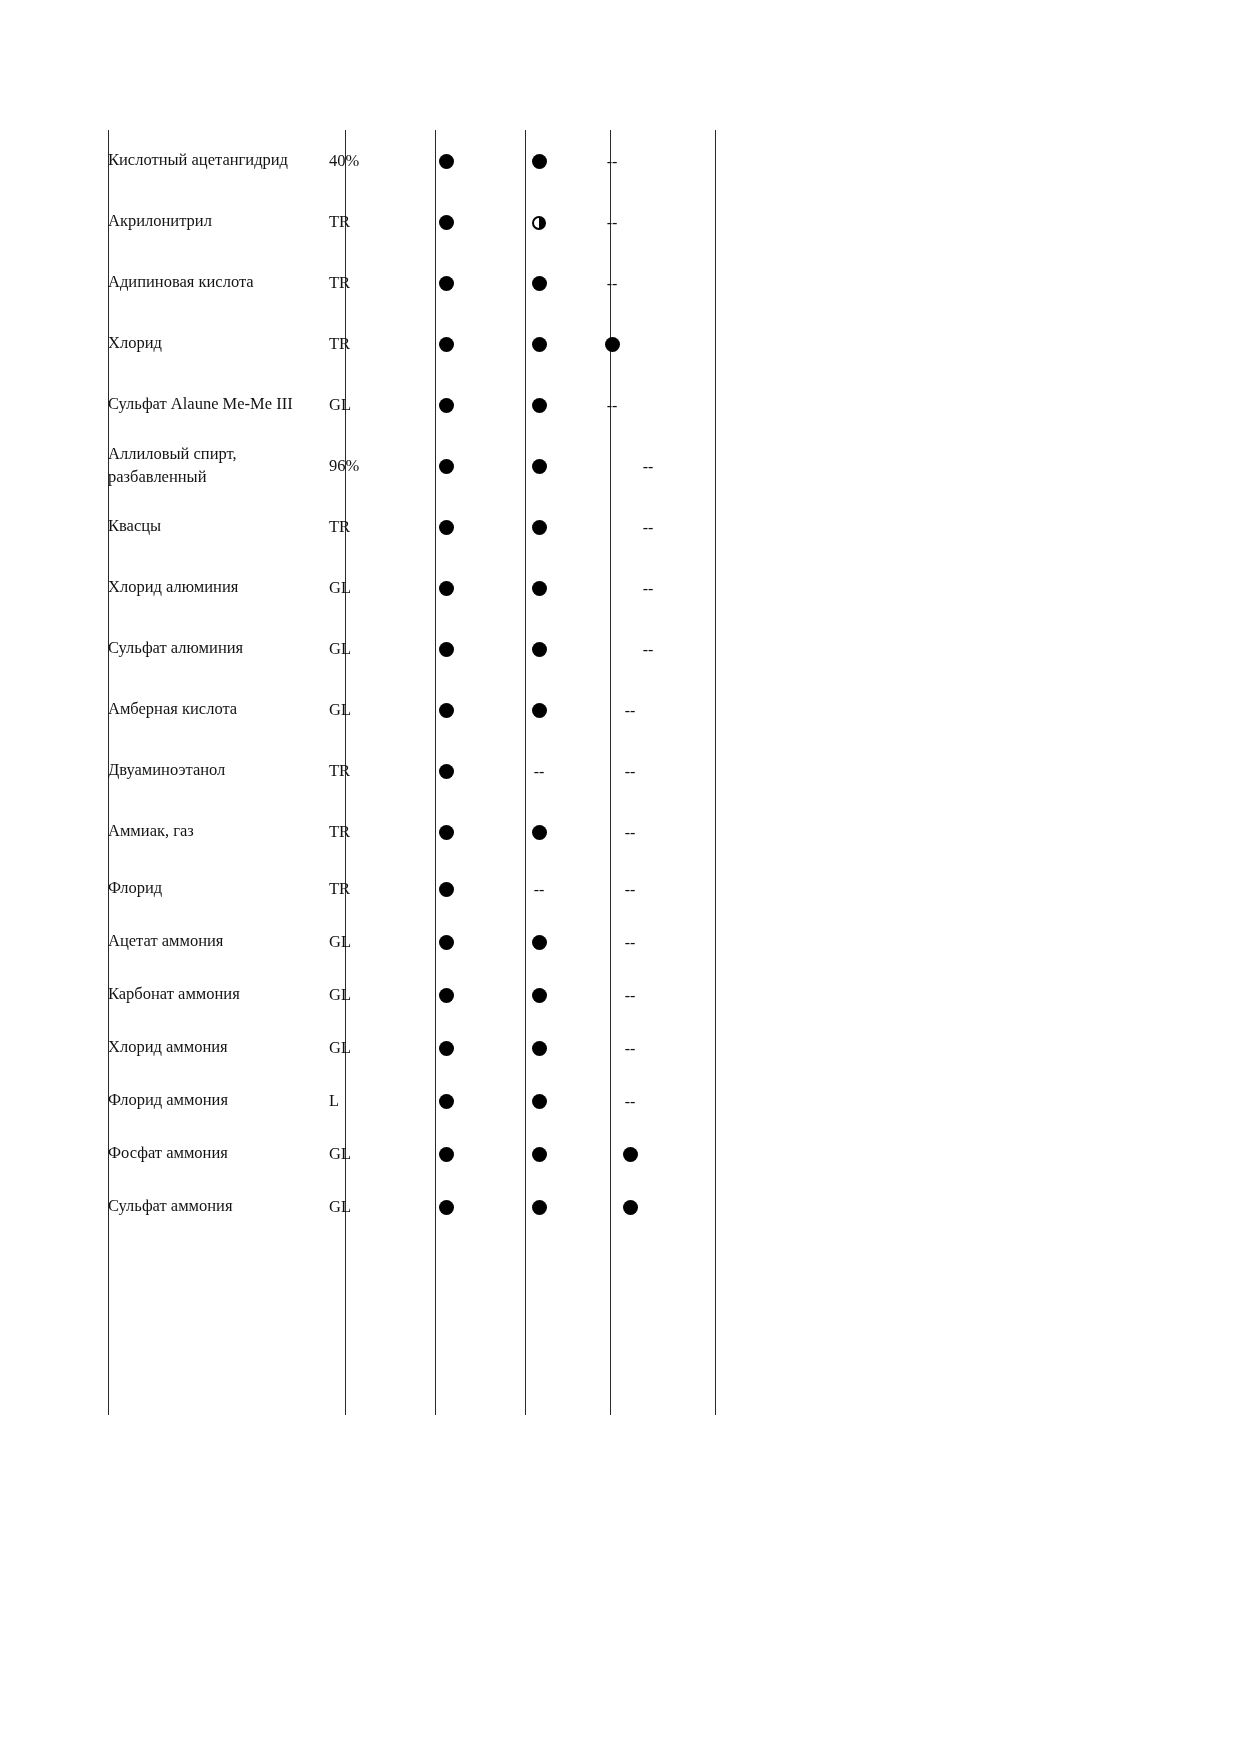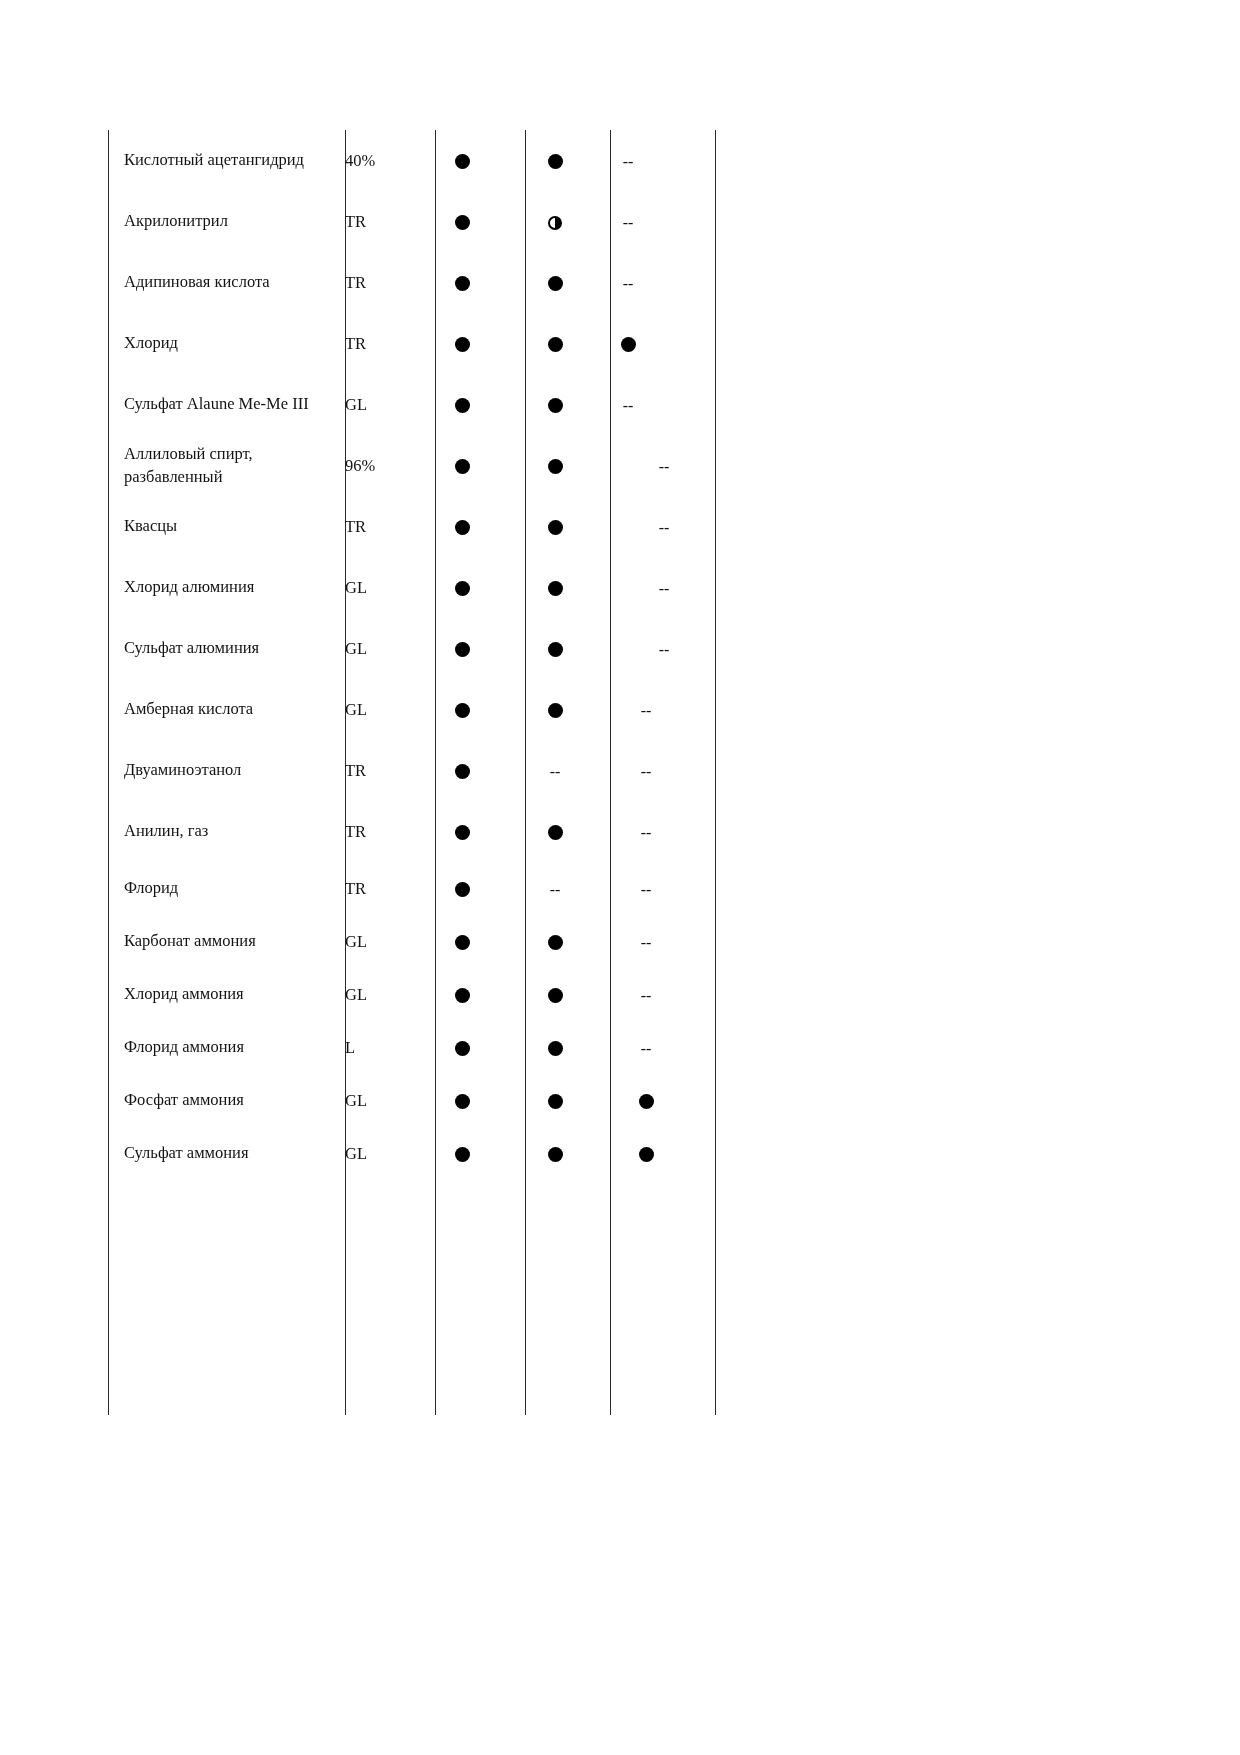--- a/index.html
+++ b/index.html
@@ -24,21 +24,21 @@
     }
     .vl-0 { left: 108px; }
     .vl-1 { left: 345px; }
     .vl-2 { left: 435px; }
     .vl-3 { left: 525px; }
     .vl-4 { left: 610px; }
     .vl-5 { left: 715px; }
 
     table.chem-table {
       position: absolute;
-      left: 108px;
+      left: 92px;
       top: 130px;
       width: 607px;
       border-collapse: collapse;
       table-layout: fixed;
     }
     tr { height: 61px; }
     tr:nth-child(n+13) { height: 53px; }
     td {
       vertical-align: middle;
       font-size: 16.5px;
@@ -153,31 +153,38 @@
           <td class="c5"><span class="cell-inner dash">--</span></td>
         </tr>
         <tr>
           <td class="c1">Двуаминоэтанол</td>
           <td class="c2">TR</td>
           <td class="c3"><span class="cell-inner dot"></span></td>
           <td class="c4"><span class="cell-inner dash">--</span></td>
           <td class="c5"><span class="cell-inner dash">--</span></td>
         </tr>
         <tr>
-          <td class="c1">Анилин, газ</td>
+          <td class="c1">Аммиак, газ</td>
           <td class="c2">TR</td>
           <td class="c3"><span class="cell-inner dot"></span></td>
           <td class="c4"><span class="cell-inner dot"></span></td>
           <td class="c5"><span class="cell-inner dash">--</span></td>
         </tr>
         <tr>
           <td class="c1">Флорид</td>
           <td class="c2">TR</td>
           <td class="c3"><span class="cell-inner dot"></span></td>
           <td class="c4"><span class="cell-inner dash">--</span></td>
+          <td class="c5"><span class="cell-inner dash">--</span></td>
+        </tr>
+        <tr>
+          <td class="c1">Ацетат аммония</td>
+          <td class="c2">GL</td>
+          <td class="c3"><span class="cell-inner dot"></span></td>
+          <td class="c4"><span class="cell-inner dot"></span></td>
           <td class="c5"><span class="cell-inner dash">--</span></td>
         </tr>
         <tr>
           <td class="c1">Карбонат аммония</td>
           <td class="c2">GL</td>
           <td class="c3"><span class="cell-inner dot"></span></td>
           <td class="c4"><span class="cell-inner dot"></span></td>
           <td class="c5"><span class="cell-inner dash">--</span></td>
         </tr>
         <tr>

